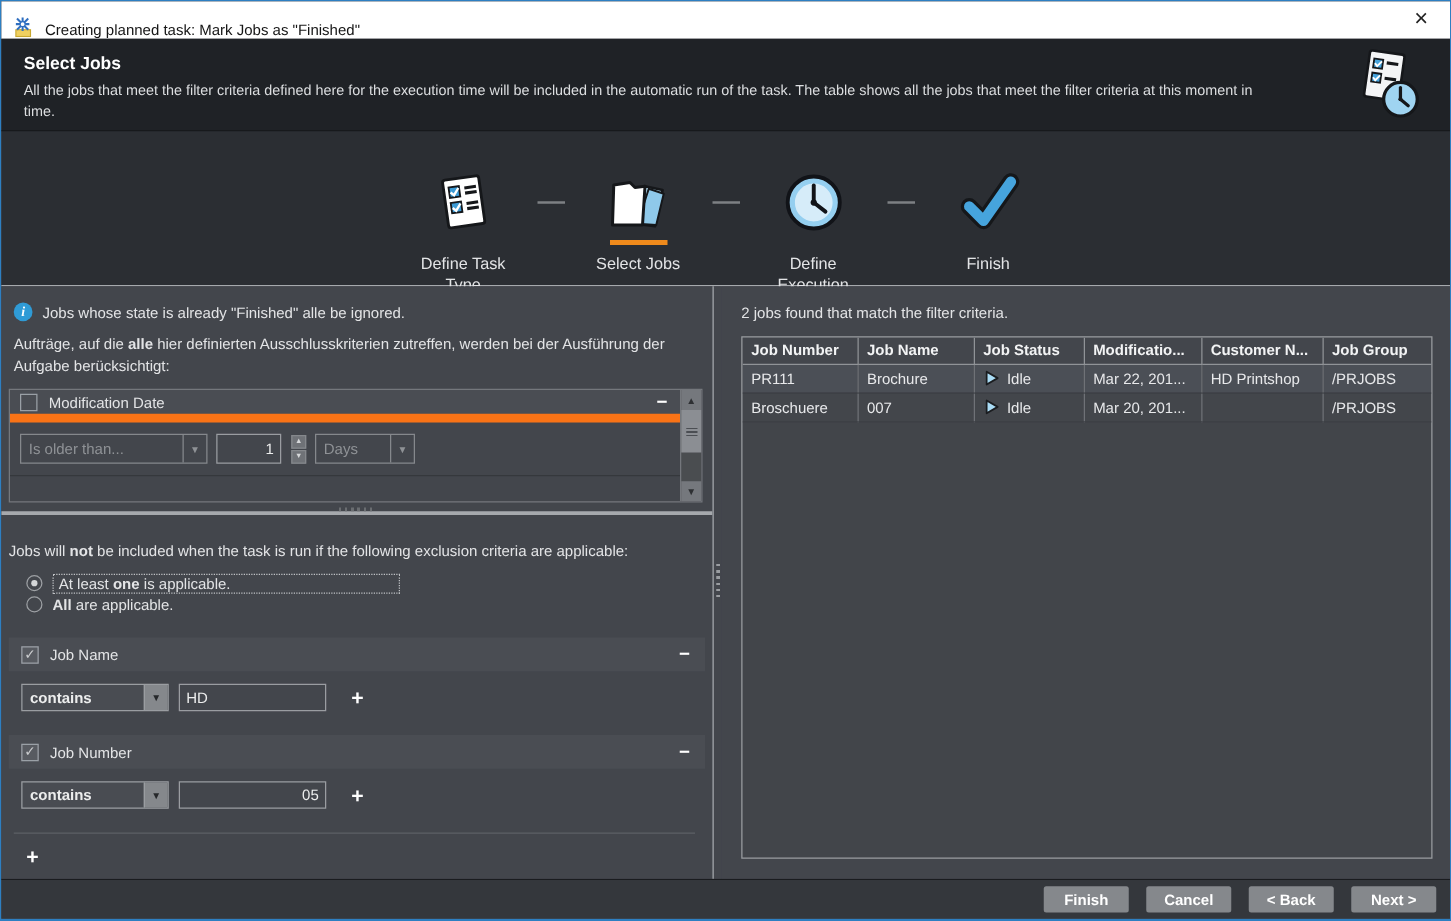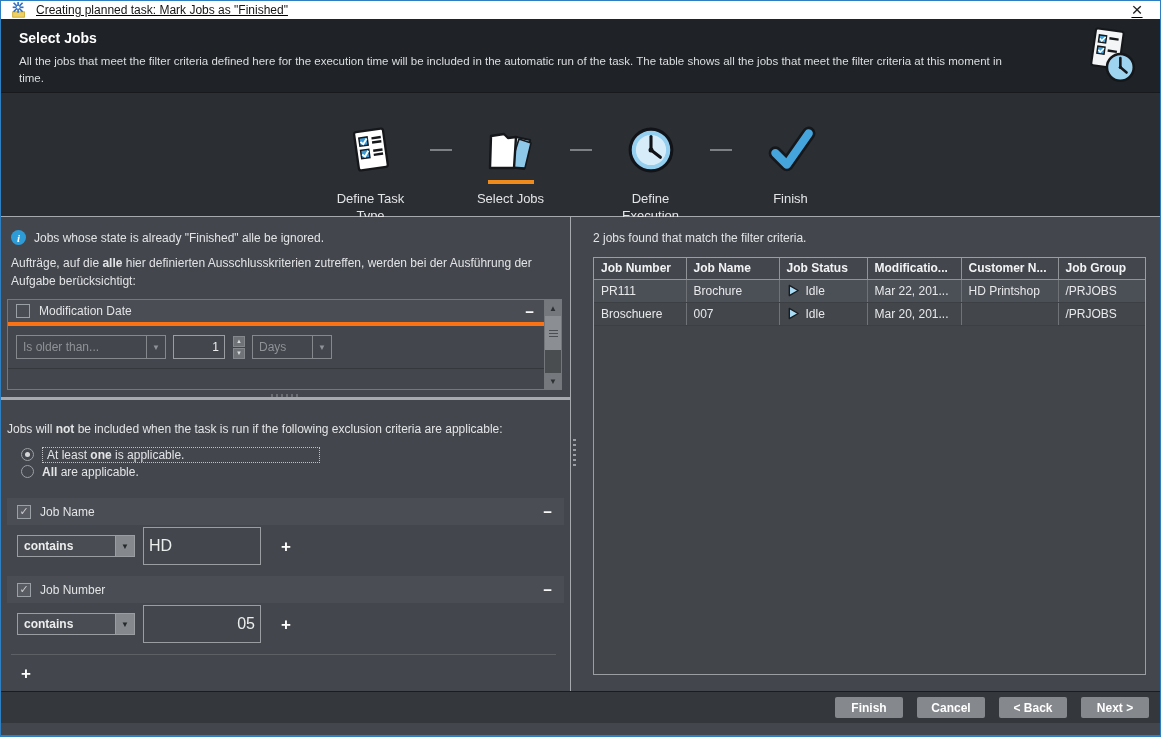--- a/index.html
+++ b/index.html
@@ -1,20 +1,20 @@
 <!DOCTYPE html>
 <html><head>
 <meta charset="utf-8">
 <style>
   * { margin:0; padding:0; box-sizing:border-box; }
   body { font-family:"Liberation Sans","DejaVu Sans",sans-serif; background:#888; }
   .window{ position:relative; width:1161px; height:737px; border:1px solid #2d7fc2; border-bottom-width:2px; background:#43464c; overflow:hidden; }
 
   
-  .titlebar{ height:18px; background:#ffffff; display:flex; align-items:center; padding-left:9px; gap:8px;text-decoration:underline; }
+  .titlebar{ height:30px; background:#ffffff; display:flex; align-items:flex-end; padding-left:9px; gap:8px; }
   .titlebar .title{ font-size:12px; color:#151515; }
   .close-btn{ margin-left:auto; width:46px; height:100%; display:flex; align-items:center; justify-content:center; font-size:19px; color:#222; cursor:pointer; }
 
   
   .header{ height:73px; background:#1f2226; position:relative; padding:11px 100px 0 18px; }
   .header-title{ font-size:14px; font-weight:bold; color:#ffffff; margin-bottom:7px; }
   .header-desc{ font-size:11.5px; line-height:1.45; color:#dcdee0; max-width:1010px; }
   .header-icon{ position:absolute; right:20px; top:8px; }
 
   
@@ -37,41 +37,41 @@
   
   .left-top{ height:180px; padding:13px 6px 0 10px; overflow:hidden; }
   .info-row{ display:flex; align-items:center; gap:8px; margin-bottom:9px; }
   .info-icon{ width:15px; height:15px; border-radius:50%; background:#2f9bd6; color:#fff; font-family:"Liberation Serif",serif; font-style:italic; font-weight:bold; font-size:11px; display:flex; align-items:center; justify-content:center; flex:0 0 auto; }
   .note-text, .german-text{ font-size:12px; color:#e3e4e6; }
   .german-text{ line-height:1.5; margin-bottom:9px; max-width:540px; }
   b{ font-weight:bold; }
 
   .group-box{ margin:0 2px 0 -4px; margin-left:-4px; height:91px; border:1px solid #74777c; display:flex; }
   .group-main{ flex:1; display:flex; flex-direction:column; }
-  .group-head{ height:26px; background:#4a4d53; border-bottom:4px solid #f97316; display:flex; align-items:center; padding:0 10px 0 8px; gap:9px; }
+  .group-head{ height:26px; background:#4a4d53; border-bottom:7px solid #f97316; display:flex; align-items:center; padding:0 10px 0 8px; gap:9px; }
   .group-head .label{ font-size:12px; color:#e3e4e6; }
   .collapse-btn{ margin-left:auto; color:#fff; font-size:15px; font-weight:bold; line-height:1; cursor:pointer; }
   .group-controls{ height:42px; display:flex; align-items:center; padding-left:8px; gap:7px; }
   .group-foot{ flex:1; border-top:1px solid #35383c; }
 
   
   .checkbox{ width:14px; height:14px; border:1px solid #9aa0a6; background:#4a4d53; display:flex; align-items:center; justify-content:center; font-size:11px; color:#caccce; flex:0 0 auto; cursor:pointer; }
   .checkbox.checked{ background:#585b61; }
   .radio{ width:13px; height:13px; border:1px solid #9da0a4; border-radius:50%; background:#43464c; position:relative; flex:0 0 auto; cursor:pointer; }
   .radio.selected::after{ content:""; position:absolute; left:3px; top:3px; width:5px; height:5px; border-radius:50%; background:#d4d6d8; }
 
   
   .dropdown{ display:flex; height:24px; border:1px solid #85888c; background:#43464c; cursor:pointer; }
   .dropdown .dd-text{ flex:1; font-size:12px; line-height:22px; padding:0 6px; white-space:nowrap; overflow:hidden; }
   .dropdown .dd-btn{ width:19px; border-left:1px solid #85888c; display:flex; align-items:center; justify-content:center; font-size:8px; }
   .dropdown.disabled .dd-text, .dropdown.disabled .dd-btn{ color:#8f9296; }
   .dropdown.enabled{ background:#494c52; border-color:#9a9da1; }
   .dropdown.enabled .dd-text{ color:#eceded;font-weight:bold; }
   .dropdown.enabled .dd-btn{ background:#85888c; color:#26282b; border-left-color:#9a9da1; }
-  .txt-input{ height:38px; background:#43464c; border:1px solid #9a9da1; color:#eceded; font-size:16px; padding:0 5px; font-family:inherit; }
+  .txt-input{ height:22px; background:#43464c; border:1px solid #9a9da1; color:#eceded; font-size:12px; padding:0 5px; font-family:inherit; }
   .num-input{ width:52px; height:24px; background:#43464c; border:1px solid #9a9da1; color:#eceded; font-size:12px; text-align:right; padding:0 5px; font-family:inherit; }
   .spinner{ display:flex; flex-direction:column; gap:1px; margin-left:1px; }
   .spin-btn{ width:12px; height:11px; background:#6f7277; border:1px solid #85888c; color:#d6d8da; font-size:6px; display:flex; align-items:center; justify-content:center; cursor:pointer; }
   .plus-btn{ color:#ffffff; font-size:17px; font-weight:bold; line-height:1; margin-left:12px; cursor:pointer; }
 
   
   .scrollbar{ width:17px; border-left:1px solid #74777c; background:#4a4d50; display:flex; flex-direction:column; }
   .sb-btn{ height:16px; background:#75787d; display:flex; align-items:center; justify-content:center; font-size:8px; color:#2e3033; cursor:pointer; }
   .sb-thumb{ height:34px; background:#8b8e93; display:flex; align-items:center; justify-content:center; cursor:pointer; }
   .sb-thumb .lines{ width:9px; height:7px; background:repeating-linear-gradient(to bottom,#4b4e53 0 1px,transparent 1px 3px); }

